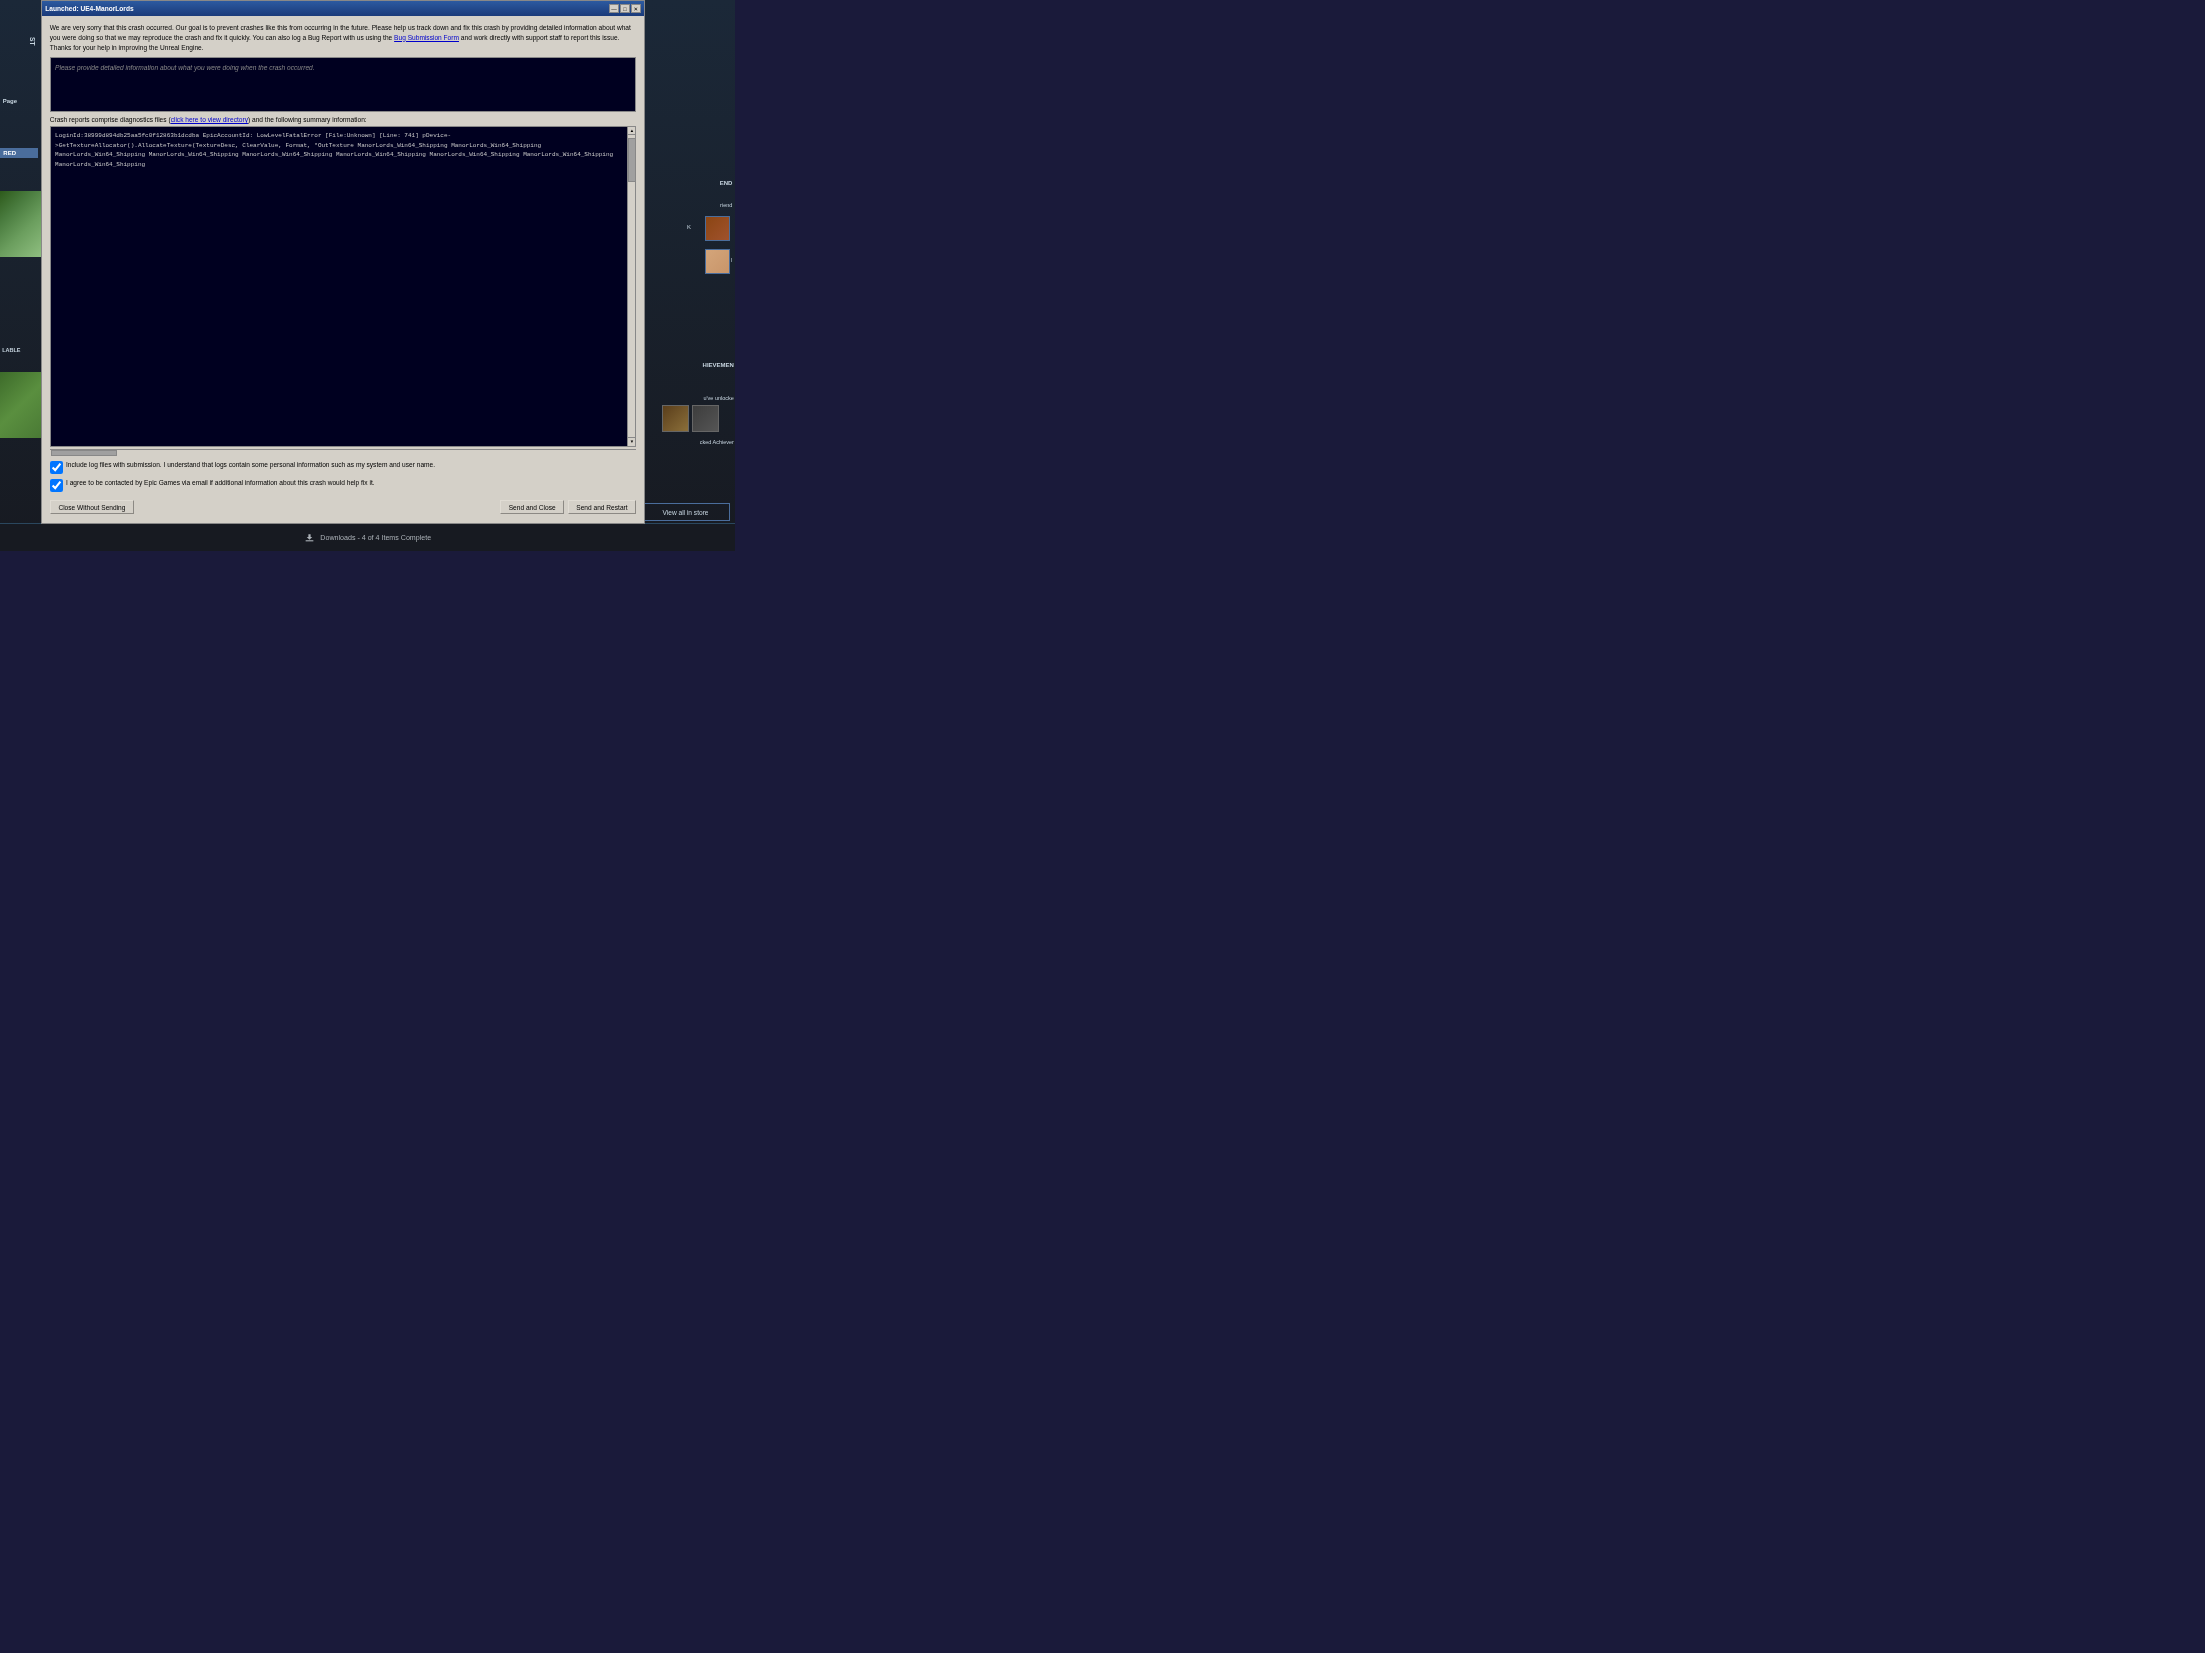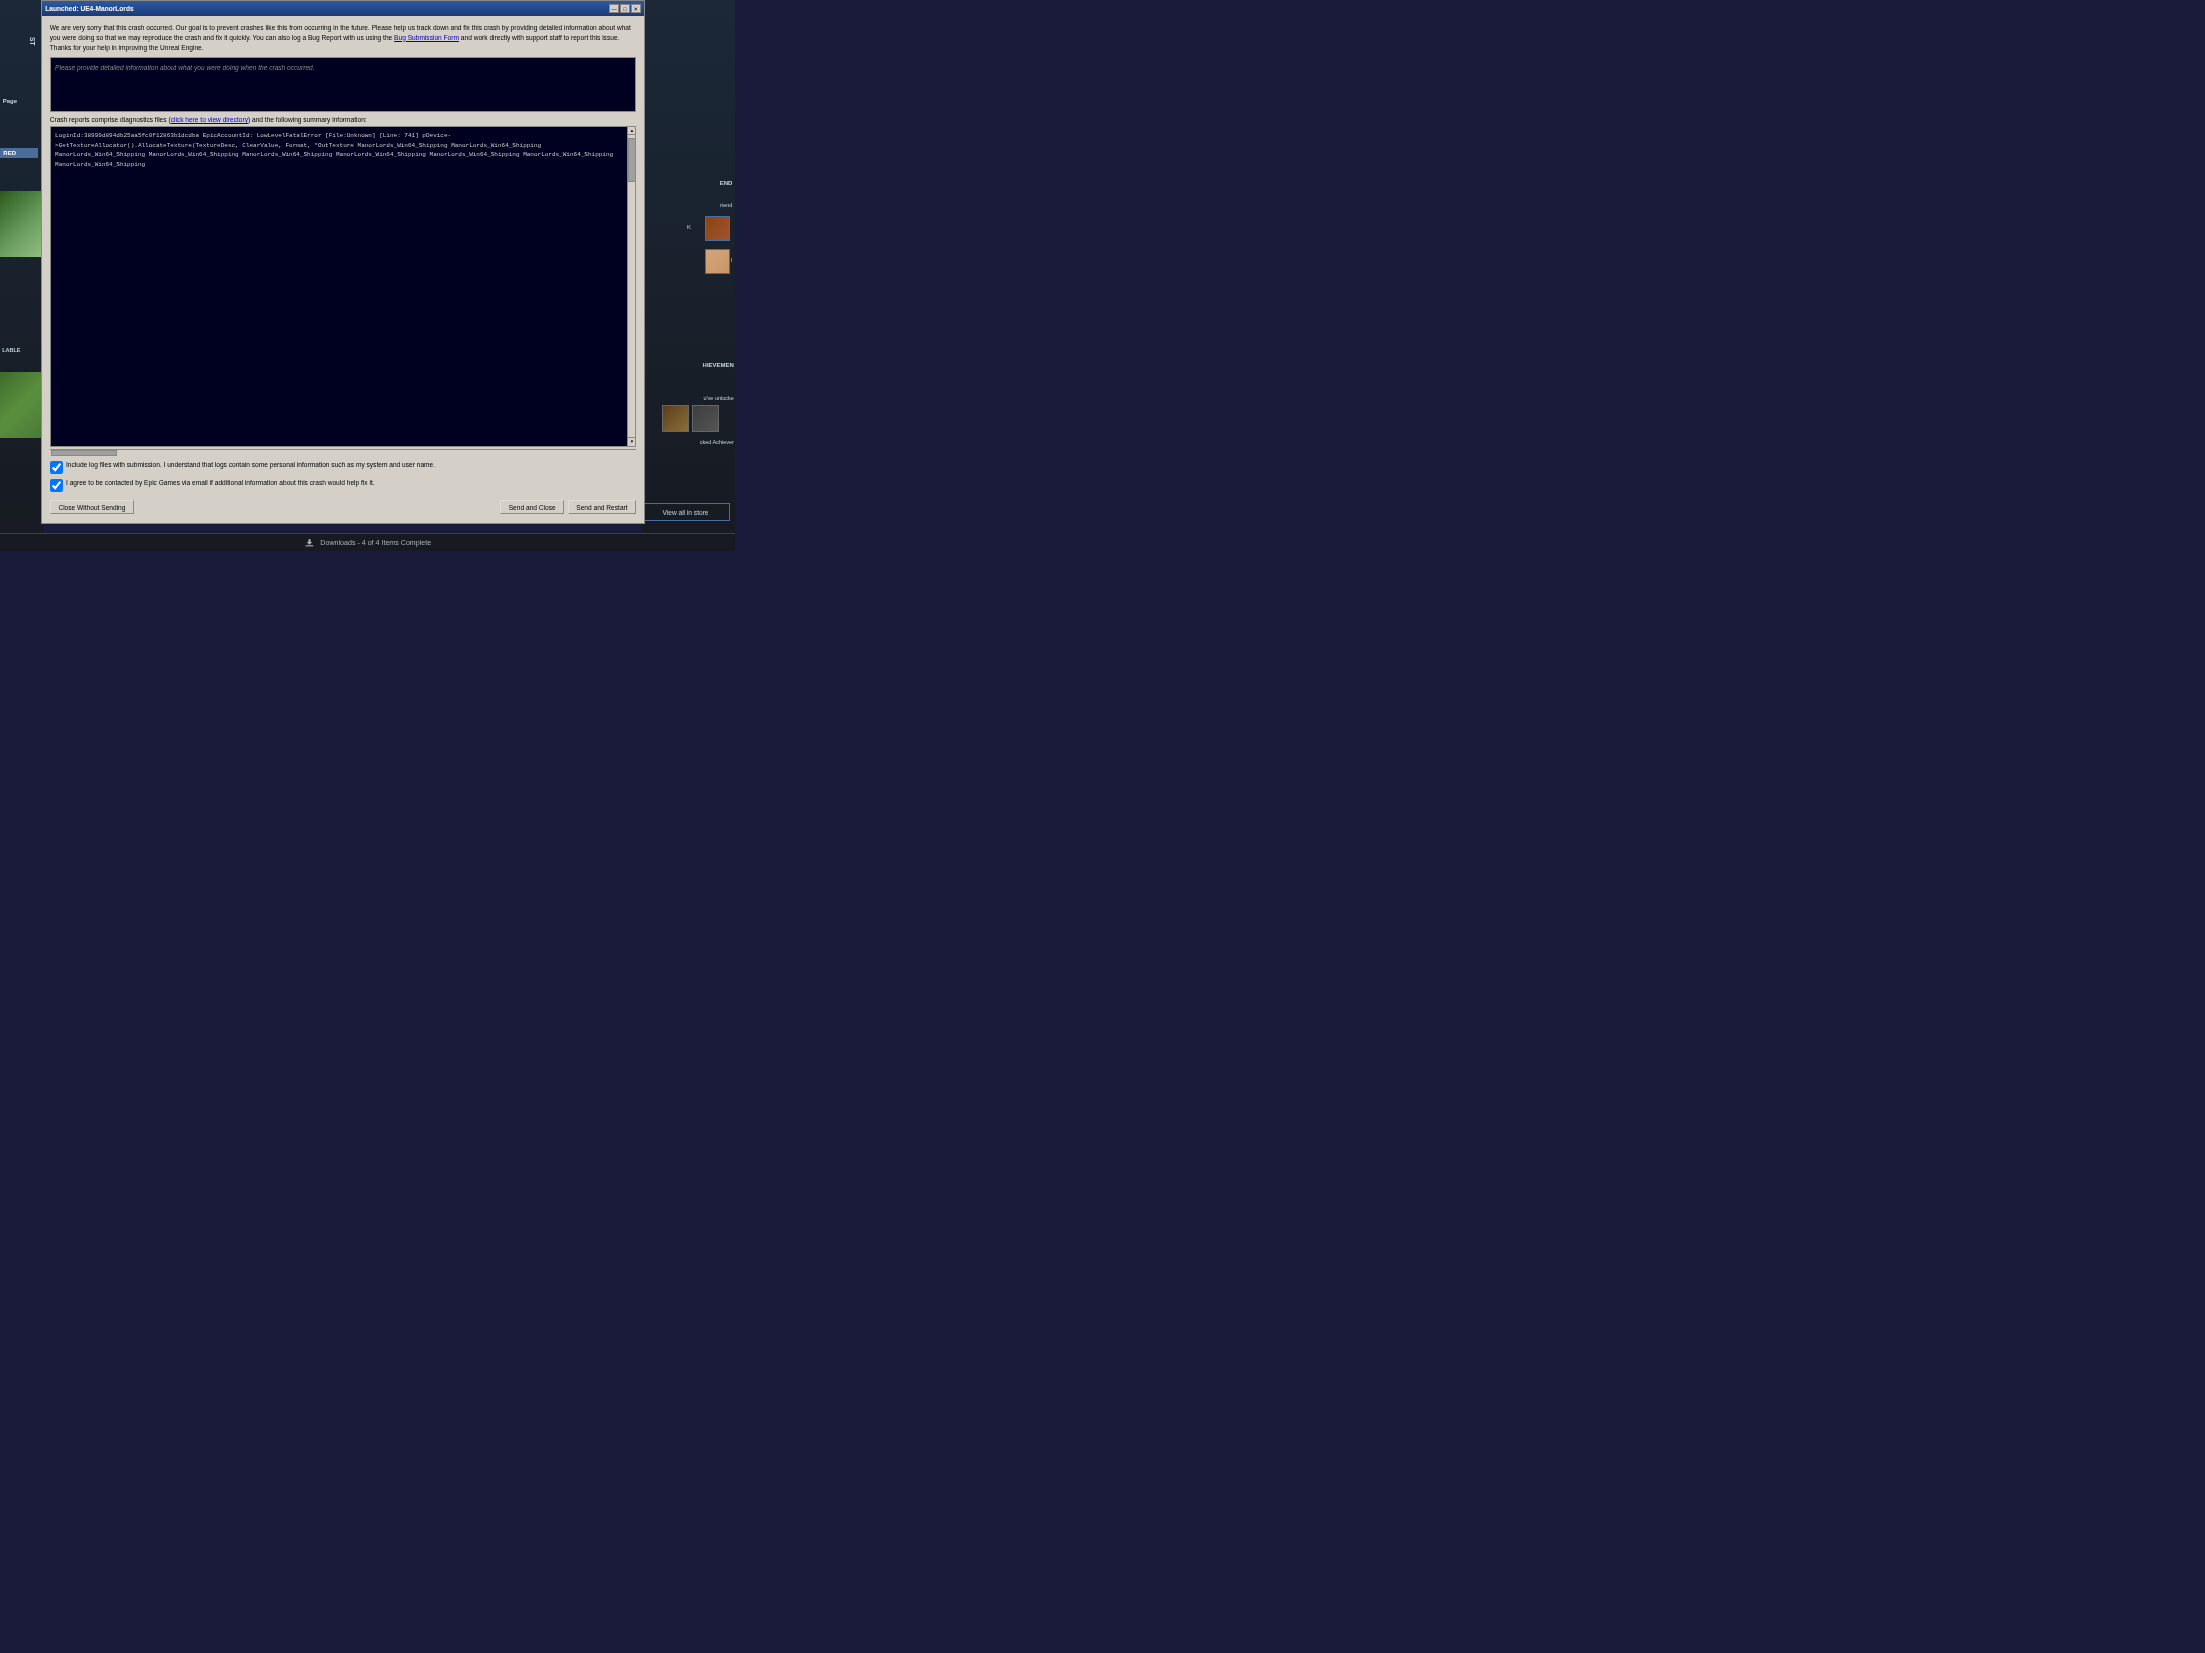--- a/index.html
+++ b/index.html
@@ -212,21 +212,21 @@
       background: linear-gradient(135deg, #3d3d3d 0%, #555555 100%);
       border: 0.5px solid #666;
     }
 
     
     .bottom-bar {
       position: absolute;
       bottom: 0;
       left: 0;
       right: 0;
-      height: 18px;
+      height: 28px;
       background: #171a21;
       border-top: 0.5px solid #2a475e;
       display: flex;
       align-items: center;
       justify-content: center;
       z-index: 1;
     }
 
     .bottom-download-icon {
       width: 11px;

